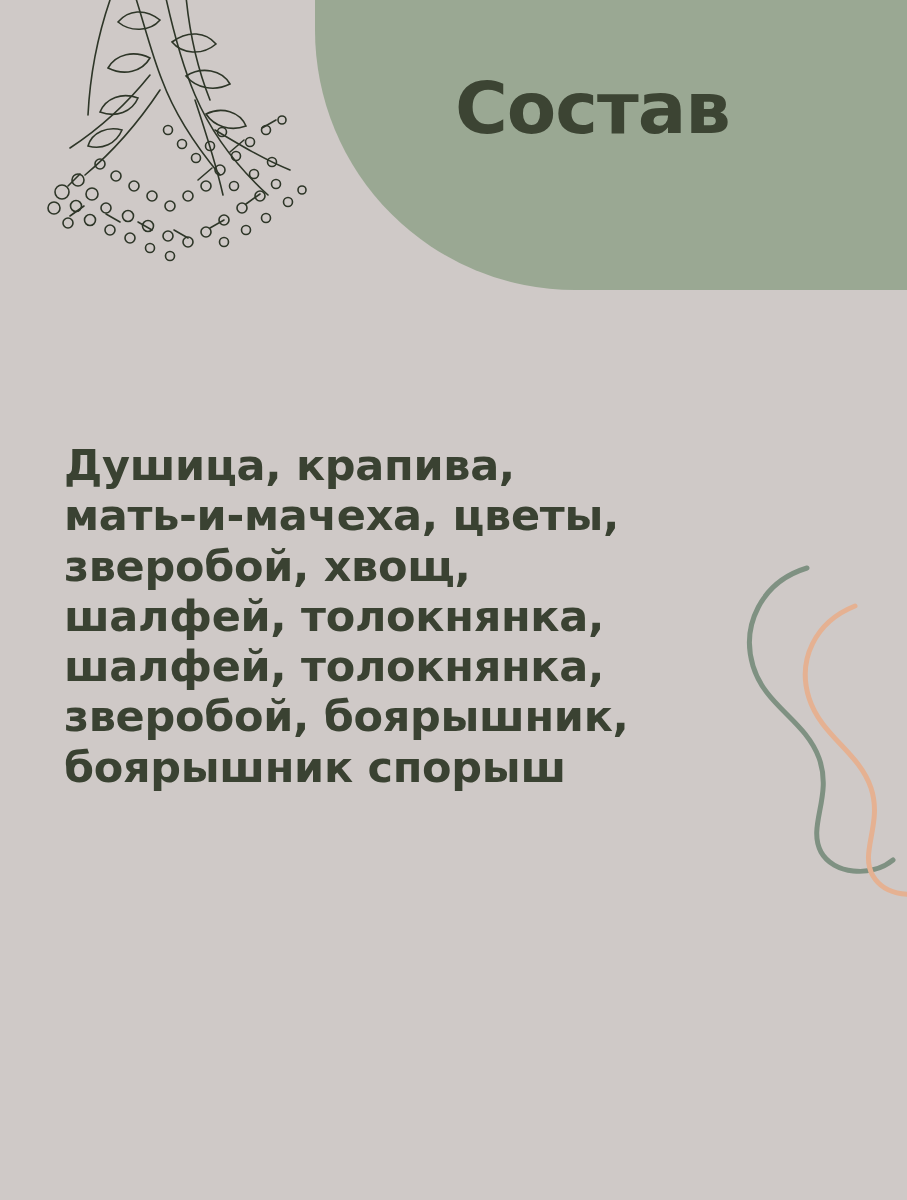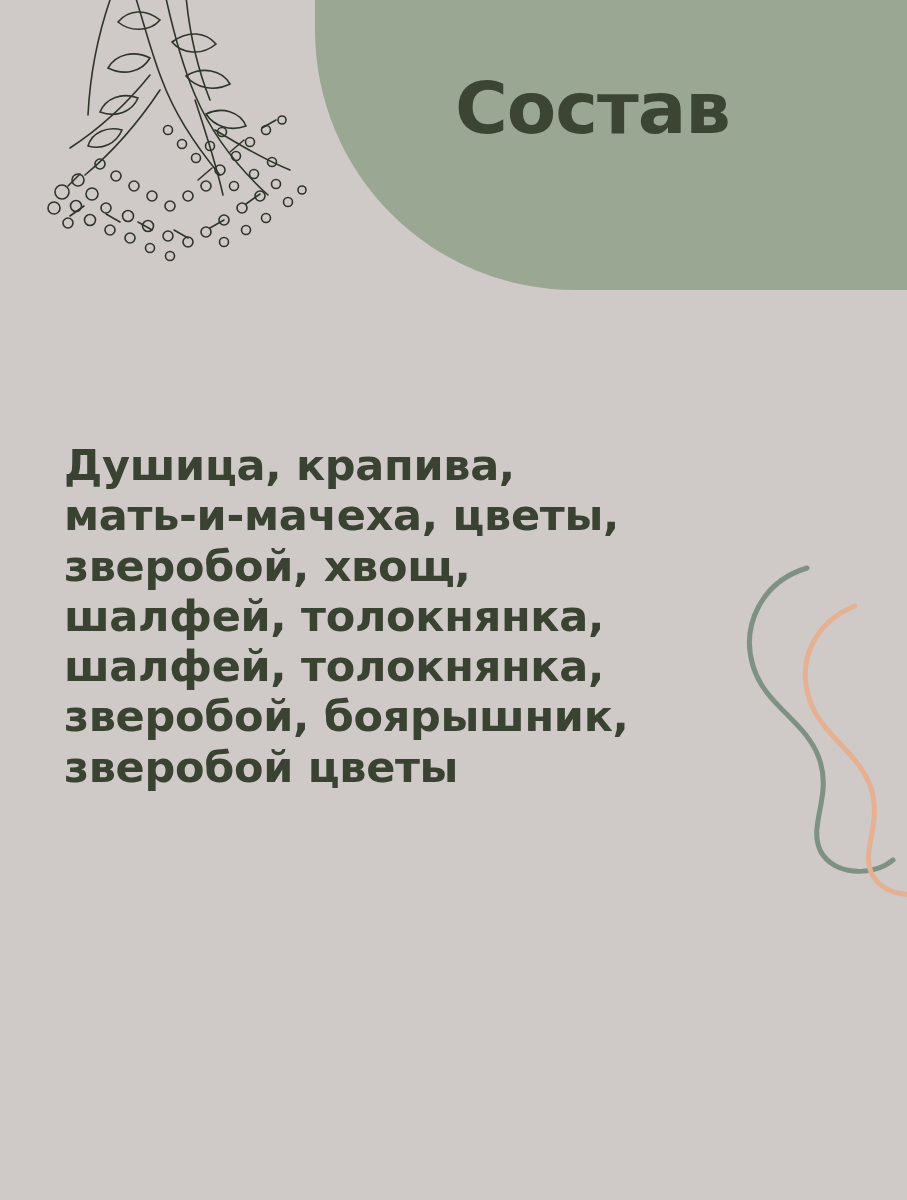--- a/index.html
+++ b/index.html
@@ -171,21 +171,21 @@
 
   <div class="title">Состав</div>
 
   <div class="ingredients">
     <span class="ln">Душица, крапива,</span>
     <span class="ln">мать-и-мачеха, цветы,</span>
     <span class="ln">зверобой, хвощ,</span>
     <span class="ln">шалфей, толокнянка,</span>
     <span class="ln">шалфей, толокнянка,</span>
     <span class="ln">зверобой, боярышник,</span>
-    <span class="ln">зверобой цветы</span>
+    <span class="ln">боярышник спорыш</span>
   </div>
 
   <div class="squiggles">
     <svg width="190" height="380" viewBox="0 0 190 380" fill="none" xmlns="http://www.w3.org/2000/svg">
       <path d="M72 8 C26 22, 6 66, 18 106 C30 146, 70 160, 84 198 C98 236, 72 266, 86 292 C98 314, 136 318, 158 300" stroke="#7f9182" stroke-width="5" fill="none" stroke-linecap="round"></path>
       <path d="M120 46 C80 62, 62 100, 74 138 C86 176, 124 192, 136 228 C148 264, 124 292, 138 316 C150 336, 182 340, 200 326" stroke="#e5b192" stroke-width="5" fill="none" stroke-linecap="round"></path>
     </svg>
   </div>
 
 </div>

